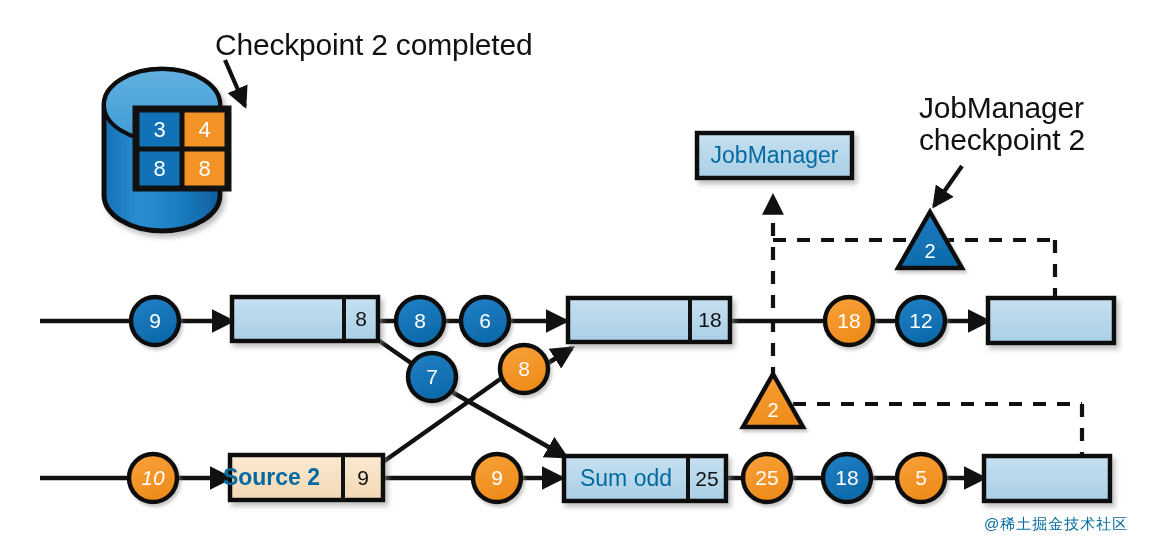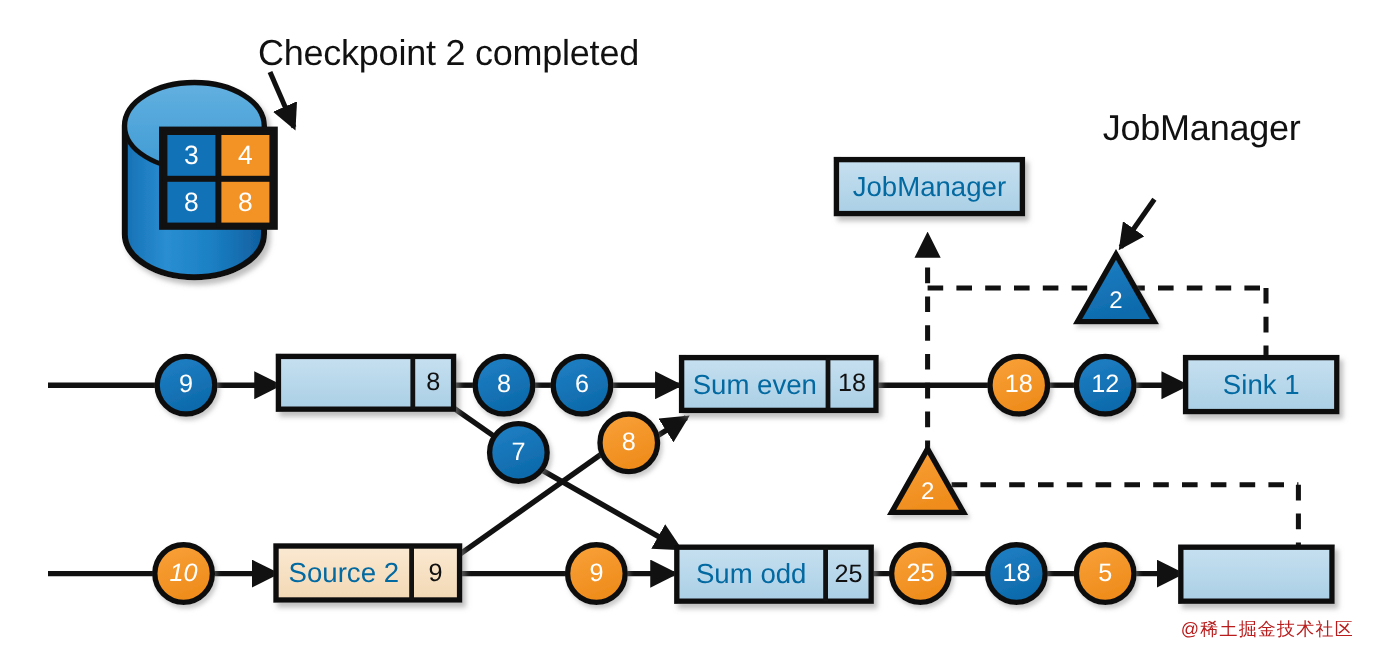--- a/index.html
+++ b/index.html
@@ -31,21 +31,21 @@
     white-space: pre;
     line-height: 1.22;
     letter-spacing: -0.2px;
   }
   .callout {
     font-size: 30px;
   }
   .watermark {
     position: absolute;
     font-size: 15px;
-    color: #b91c1c;
+    color: #0369a1;
     letter-spacing: 1px;
     white-space: pre;
   }
   .nodetext {
     position: absolute;
     display: flex;
     align-items: center;
     justify-content: center;
     font-size: 23px;
     color: #0369a1;
@@ -245,40 +245,39 @@
     <g>
       <path d="M 773 374 L 803 427 L 743 427 Z" fill="url(#recOrange)" stroke="#111111" stroke-width="4.5" filter="url(#tinyShadow)"></path>
     </g>
 
     <path d="M 962 166 L 934 206" stroke="#111111" stroke-width="4.2" fill="none" marker-end="url(#arrowBlack)"></path>
   </svg>
 
   <div class="lbl callout" style="left:215px; top:27px;">Checkpoint 2 completed</div>
 
   <div class="lbl callout" style="left:919px; top:90px;">JobManager</div>
+  <div class="lbl callout" style="left:919px; top:122px;">checkpoint 2</div>
 
   <div class="celltext" style="left:137px; top:110px; width:45px; height:39px;">3</div>
   <div class="celltext" style="left:182px; top:110px; width:45px; height:39px;">4</div>
   <div class="celltext" style="left:137px; top:149px; width:45px; height:39px;">8</div>
   <div class="celltext" style="left:182px; top:149px; width:45px; height:39px;">8</div>
 
   <div class="nodetext" style="left:697px; top:133px; width:155px; height:45px;">JobManager</div>
 
   <div class="statetext" style="left:344px; top:297px; width:34px; height:44px;">8</div>
 
-  <div class="nodetext" style="left:568px; top:298px; width:122px; height:44px;">Sum even</div>
   <div class="statetext" style="left:690px; top:298px; width:40px; height:44px;">18</div>
 
-  <div class="nodetext" style="left:230px; top:455px; width:113px; height:45px;">Source 2</div>
+  <div class="nodetext" style="left:215px; top:455px; width:113px; height:45px;font-weight:bold;">Source 2</div>
   <div class="statetext" style="left:343px; top:455px; width:40px; height:45px;">9</div>
 
   <div class="nodetext" style="left:564px; top:456px; width:124px; height:45px;">Sum odd</div>
   <div class="statetext" style="left:688px; top:456px; width:38px; height:45px;">25</div>
 
-  <div class="nodetext" style="left:988px; top:298px; width:126px; height:45px;">Sink 1</div>
 
   <div class="recordtext" style="left:131px; top:297px; width:48px; height:48px;">9</div>
   <div class="recordtext" style="left:396px; top:297px; width:48px; height:48px;">8</div>
   <div class="recordtext" style="left:461px; top:297px; width:48px; height:48px;">6</div>
   <div class="recordtext" style="left:408px; top:353px; width:48px; height:48px;">7</div>
   <div class="recordtext" style="left:500px; top:345px; width:48px; height:48px;">8</div>
   <div class="recordtext" style="left:825px; top:297px; width:48px; height:48px;">18</div>
   <div class="recordtext" style="left:897px; top:297px; width:48px; height:48px;">12</div>
 
   <div class="recordtext" style="left:129px; top:454px; width:48px; height:48px;font-style:italic;">10</div>

